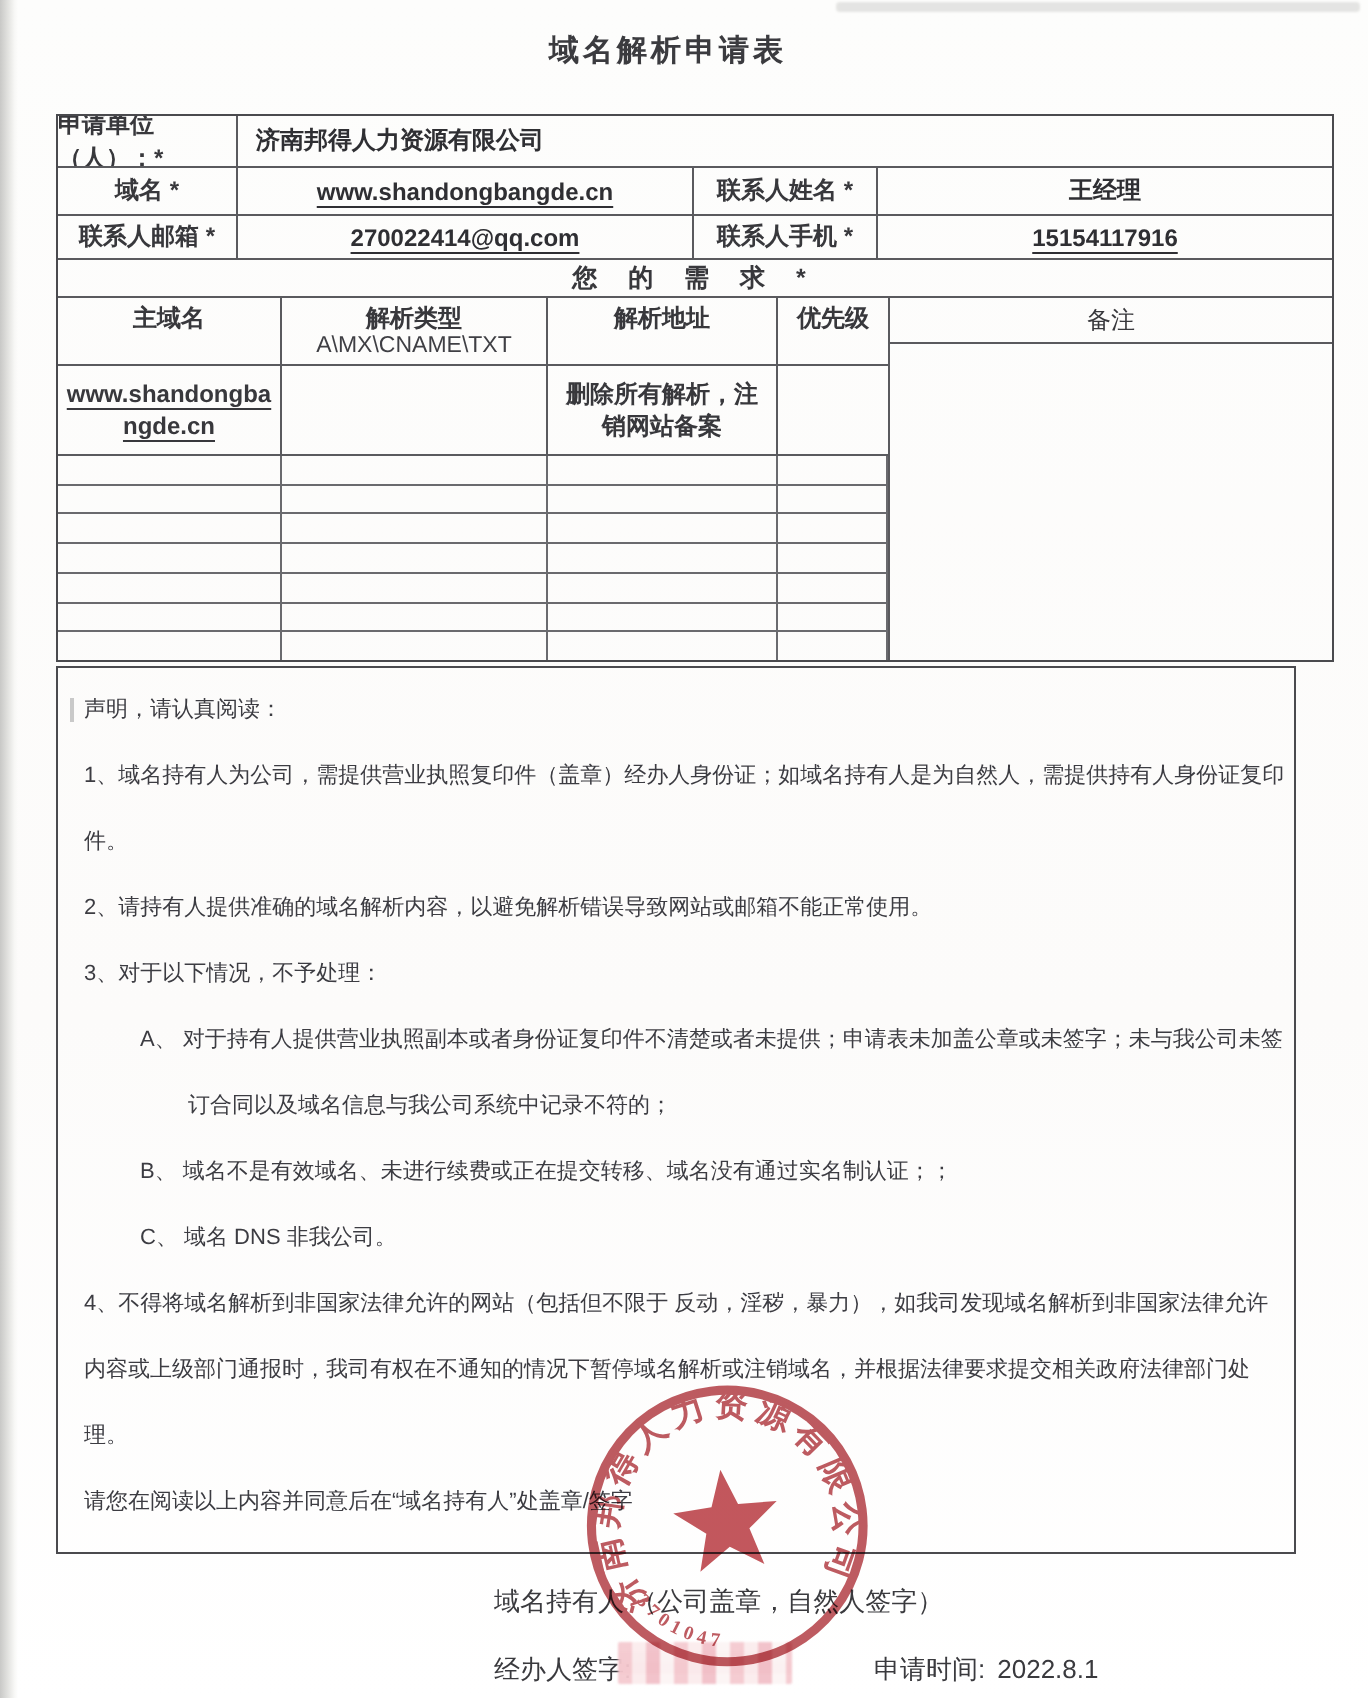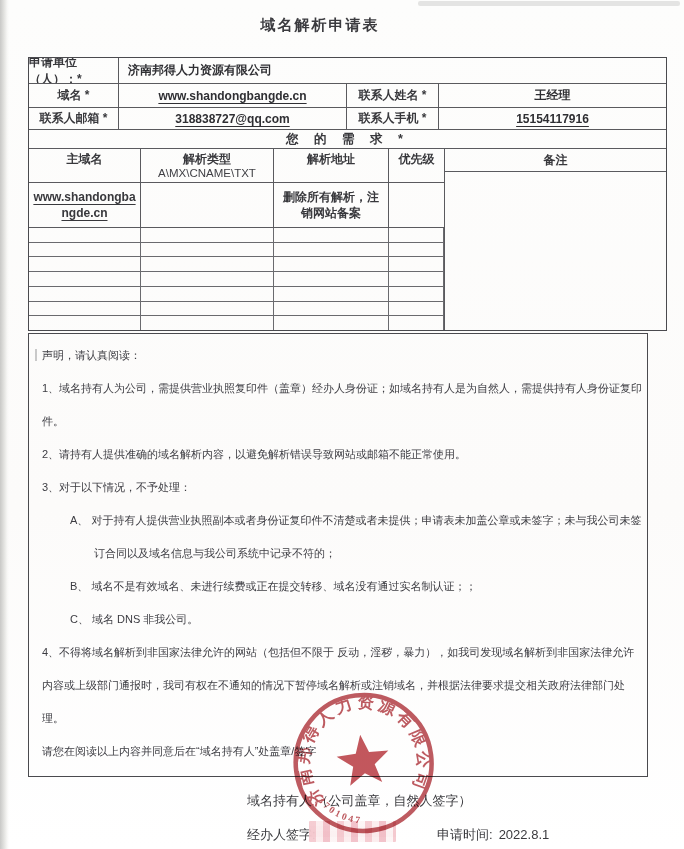--- a/index.html
+++ b/index.html
@@ -17,21 +17,21 @@
   .edge-left{
     position:absolute;left:0;top:0;width:9px;height:849px;
     background:linear-gradient(to right,#bfbfbd 0%,#dededb 45%,#f6f6f4 80%,rgba(255,255,255,0));
     opacity:.85;
   }
   .top-artifact{
     position:absolute;left:418px;top:1px;width:262px;height:5px;
     background:#d8d8d6;opacity:.65;border-radius:2px;filter:blur(.6px);
   }
   .title{
-    position:absolute;left:2px;top:16px;width:636px;margin:0;
+    position:absolute;left:16px;top:16px;width:636px;margin:0;
     text-align:center;font-size:15px;font-weight:700;letter-spacing:2px;color:#3b3b3f;
   }
   
   .form-table{
     position:absolute;left:28px;top:57px;width:639px;height:274px;
     border:1px solid #4a4a4e;box-sizing:border-box;
     display:flex;flex-direction:column;
     font-size:12px;
   }
   .fr{display:flex;box-sizing:border-box;border-bottom:1px solid #5a5a5e;}
@@ -67,21 +67,21 @@
   .data-cell{box-sizing:border-box;border-right:1px solid #5a5a5e;display:flex;align-items:center;justify-content:center;
     text-align:center;font-weight:700;font-size:12px;line-height:16px;padding:1px 4px;}
   .data-cell.last{border-right:none;}
   .break{word-break:break-all;}
   .empty-row{flex:1;display:flex;border-bottom:1px solid #6a6a6e;}
   .empty-row:last-child{border-bottom:none;}
   .e-cell{box-sizing:border-box;border-right:1px solid #6a6a6e;}
   
   .notes-col{flex:1;display:flex;flex-direction:column;box-sizing:border-box;}
   .notes-hdr{height:22px;flex:none;display:flex;align-items:center;justify-content:center;
-    font-weight:700;border-bottom:1px solid #5a5a5e;text-align:center;}
+    font-weight:400;border-bottom:1px solid #5a5a5e;text-align:center;}
   .notes-list{margin:6px 0 0 0;padding:0 4px 0 26px;font-size:11px;color:#4a4a52;line-height:16px;}
   .notes-list li{margin-bottom:6px;padding-left:2px;}
   
   .decl-box{
     position:absolute;left:28px;top:333px;width:620px;height:444px;
     border:1px solid #4a4a4e;box-sizing:border-box;
     padding:5px 4px 0 13px;
     font-size:11px;color:#3c3c42;
   }
   .decl-box p{margin:0;line-height:33px;}
@@ -123,21 +123,21 @@
       <div class="cell val flexfill last left-align">济南邦得人力资源有限公司</div>
     </div>
     <div class="fr r2">
       <div class="cell lbl w-label">域名 *</div>
       <div class="cell val u w-val1">www.shandongbangde.cn</div>
       <div class="cell lbl w-label2">联系人姓名 *</div>
       <div class="cell val flexfill last">王经理</div>
     </div>
     <div class="fr r3">
       <div class="cell lbl w-label">联系人邮箱 *</div>
-      <div class="cell val u w-val1">318838727@qq.com</div>
+      <div class="cell val u w-val1">270022414@qq.com</div>
       <div class="cell lbl w-label2">联系人手机 *</div>
       <div class="cell val u flexfill last">15154117916</div>
     </div>
     <div class="fr r4">
       <div class="cell needs last">您 的 需 求 *</div>
     </div>
 
     <div class="main">
       <div class="left-cols">
         <div class="hdr-row">

